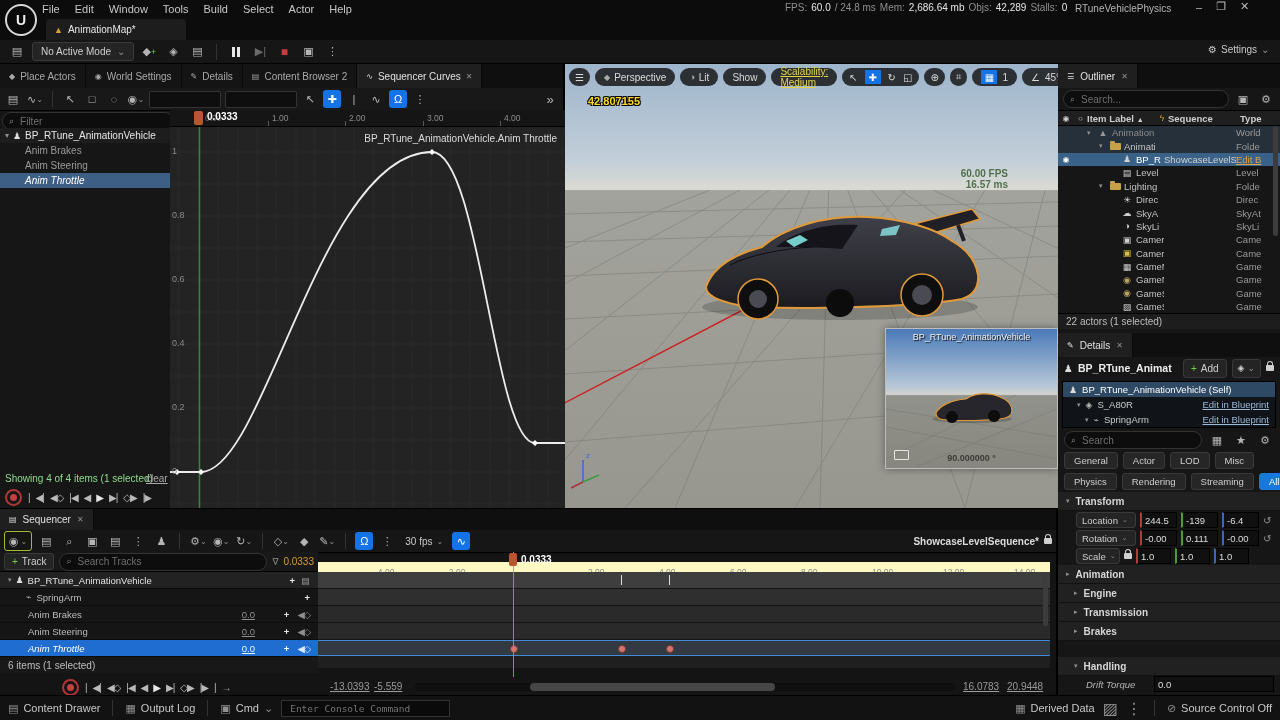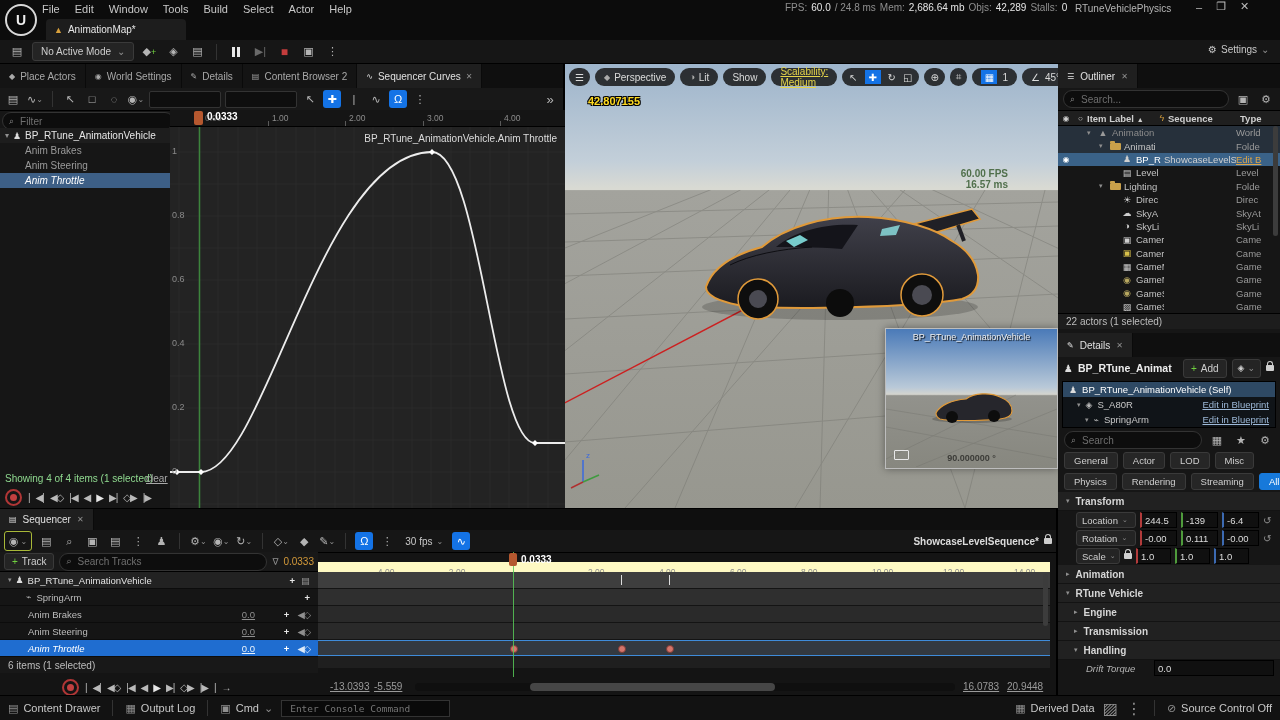--- a/index.html
+++ b/index.html
@@ -628,33 +628,33 @@
         </span>
       <span class="lockicon"></span>
       <span class="numbox x-axis" style="width:26px;">1.0</span>
       <span class="numbox y-axis" style="width:26px;">1.0</span>
       <span class="numbox z-axis" style="width:26px;">1.0</span>
     </div>
     <div class="sect">
         <span class="dim" style="font-size:7px;">▸</span>
         <span>Animation</span>
       </div>
-    <div class="sect">
-        <span class="dim" style="font-size:7px;">▾</span>
-        <span>RTune Vehicle</span>
-      </div>
     <div class="sect" style="padding-left:16px;">
         <span class="dim" style="font-size:7px;">▸</span>
         <span>Engine</span>
       </div>
     <div class="sect" style="padding-left:16px;">
         <span class="dim" style="font-size:7px;">▸</span>
         <span>Transmission</span>
       </div>
     <div class="sect" style="padding-left:16px;">
+        <span class="dim" style="font-size:7px;">▸</span>
+        <span>Brakes</span>
+      </div>
+    <div class="sect" style="padding-left:16px;margin-top:16px;">
         <span class="dim" style="font-size:7px;">▾</span>
         <span>Handling</span>
       </div>
     <div class="row" style="height:16px;padding-left:28px;gap:6px;">
       <span style="font-size:9.5px;color:#b5b5b5;width:62px;font-style:italic;">Drift Torque</span>
       <span class="numbox" style="width:112px;border-left-width:1px;">0.0</span>
     </div>
 
   </div>
 

